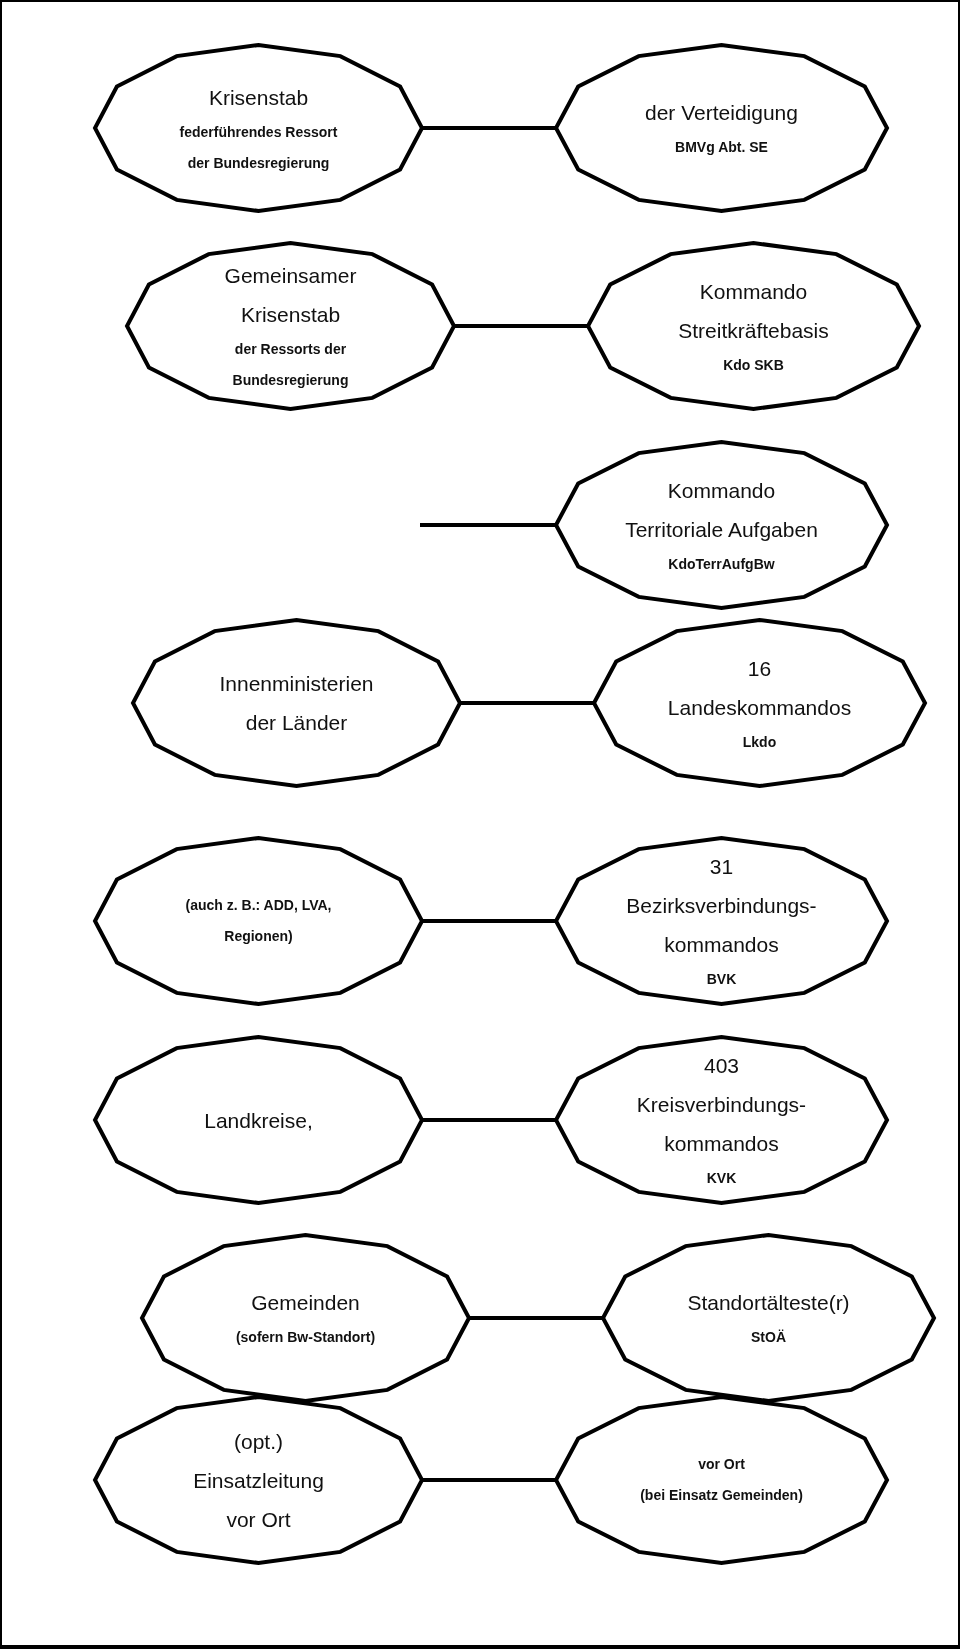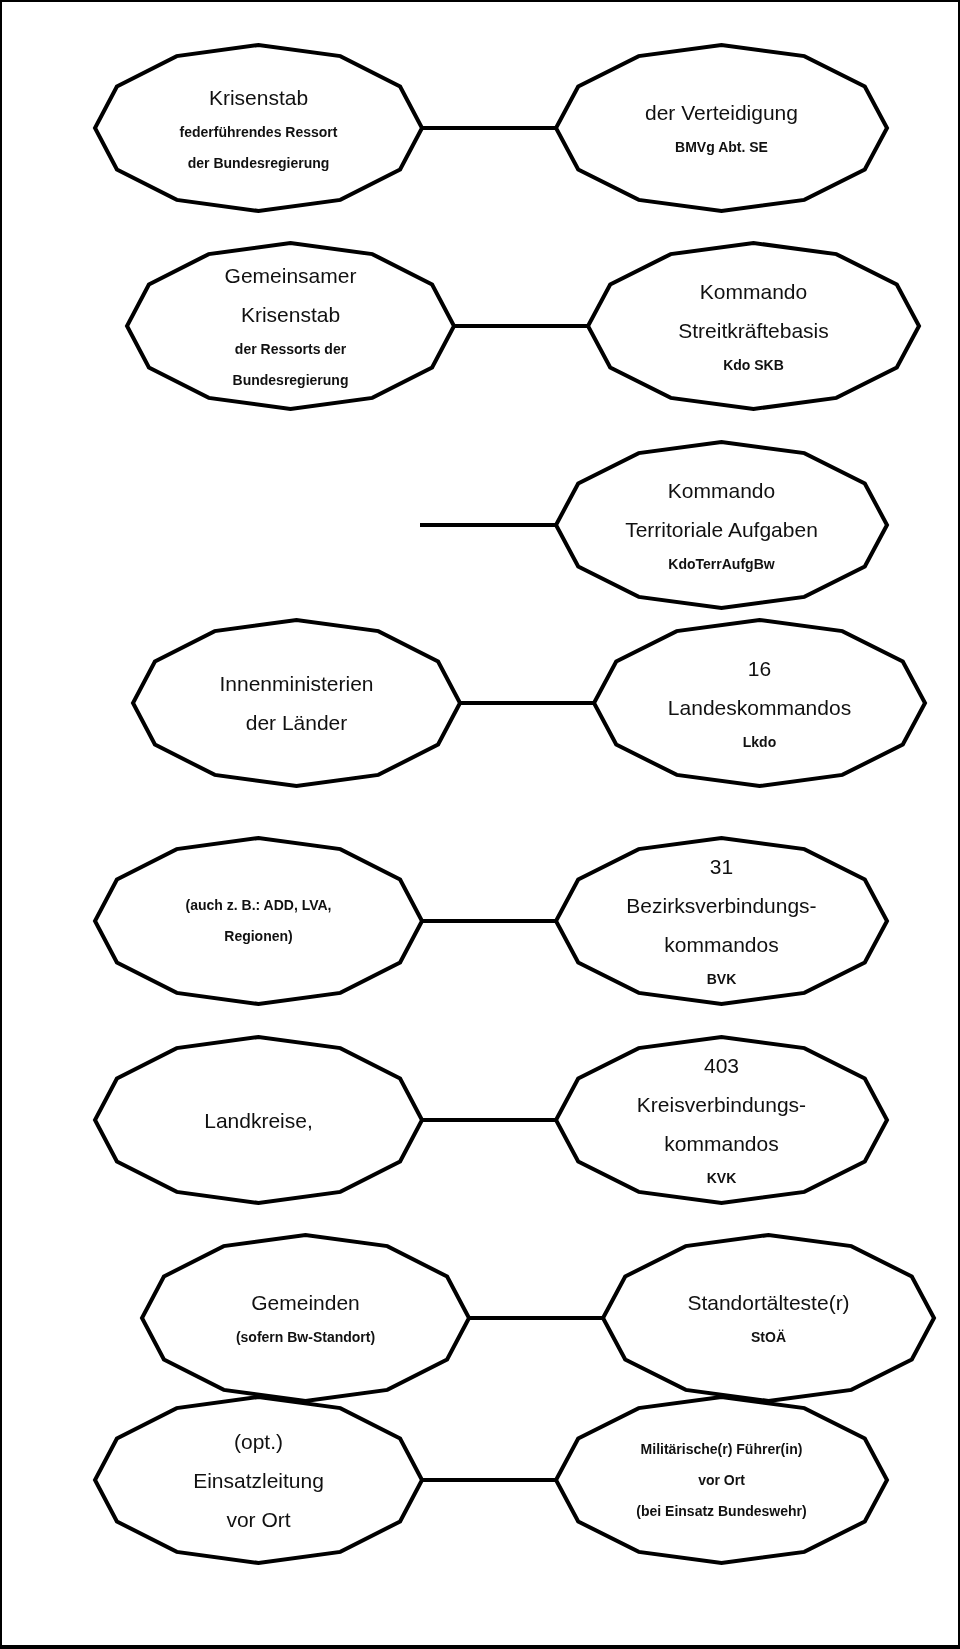--- a/index.html
+++ b/index.html
@@ -200,19 +200,18 @@
           <div class="line lg">(opt.)</div>
           <div class="line lg">Einsatzleitung</div>
           <div class="line lg">vor Ort</div>
         </div>
       </div>
       <div class="oval right">
         <svg viewBox="0 0 337 172" preserveAspectRatio="none">
           <polygon fill="#ffffff" stroke="#000000" stroke-width="4" stroke-linejoin="miter" points="334.0,86.0 311.8,127.5 251.3,157.9 168.5,169.0 85.8,157.9 25.2,127.5 3.0,86.0 25.2,44.5 85.7,14.1 168.5,3.0 251.3,14.1 311.8,44.5"></polygon>
         </svg>
         <div class="lines">
-          <div class="line sm">Militärische(r) Führer(in)</div>
           <div class="line sm">vor Ort</div>
-          <div class="line sm">(bei Einsatz Bundeswehr)</div>
+          <div class="line sm">(bei Einsatz Gemeinden)</div>
         </div>
       </div>
     </div>
   </div>
 
 </body></html>

